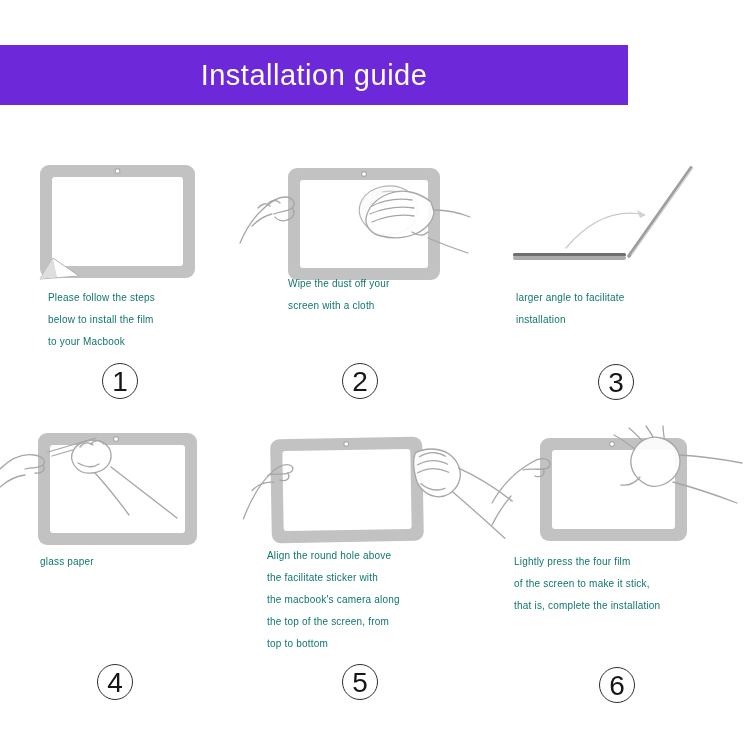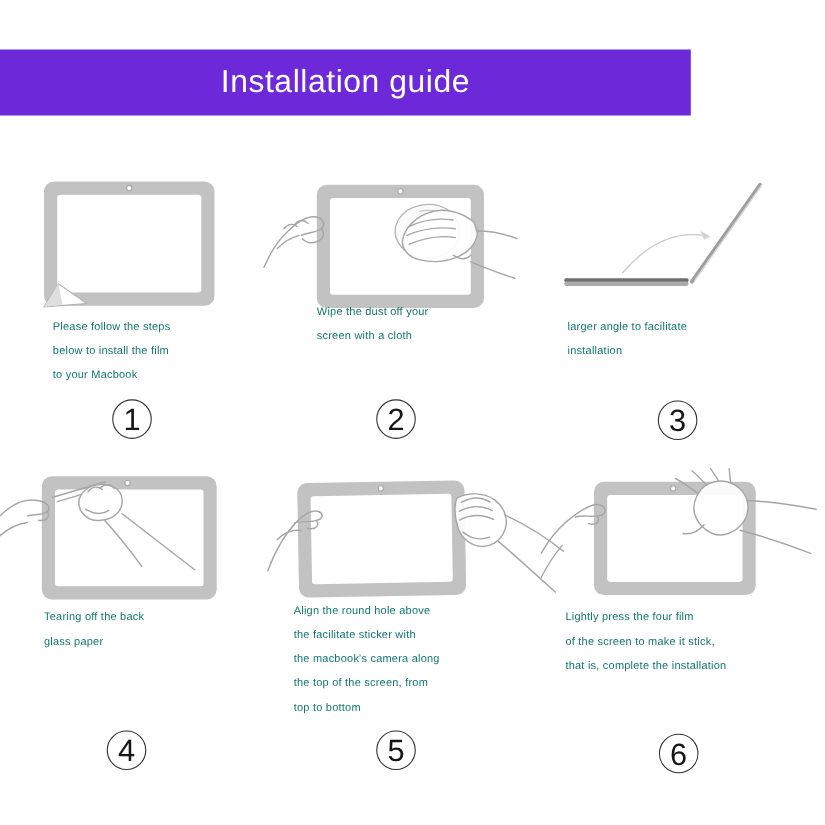--- a/index.html
+++ b/index.html
@@ -161,21 +161,20 @@
   <div class="step-text" style="left:288px;top:273px;width:210px">
     <div>Wipe the dust off your</div>
     <div>screen with a cloth</div>
   </div>
   <div class="step-text" style="left:516px;top:287px;width:218px">
     <div>larger angle to facilitate</div>
     <div>installation</div>
   </div>
 
   <div class="step-text" style="left:40px;top:551px;width:210px">
-    <div>Tearing off the back</div>
     <div>glass paper</div>
   </div>
   <div class="step-text" style="left:267px;top:545px;width:218px">
     <div>Align the round hole above</div>
     <div>the facilitate sticker with</div>
     <div>the macbook's camera along</div>
     <div>the top of the screen, from</div>
     <div>top to bottom</div>
   </div>
   <div class="step-text" style="left:514px;top:551px;width:232px">

